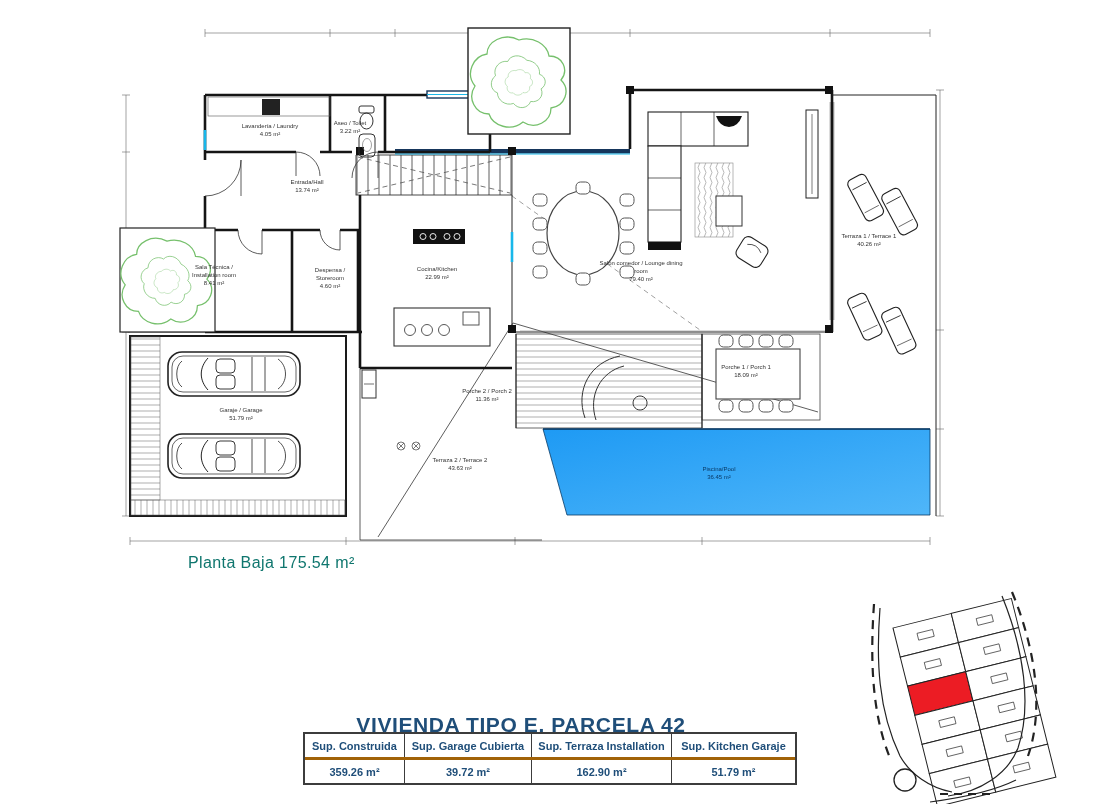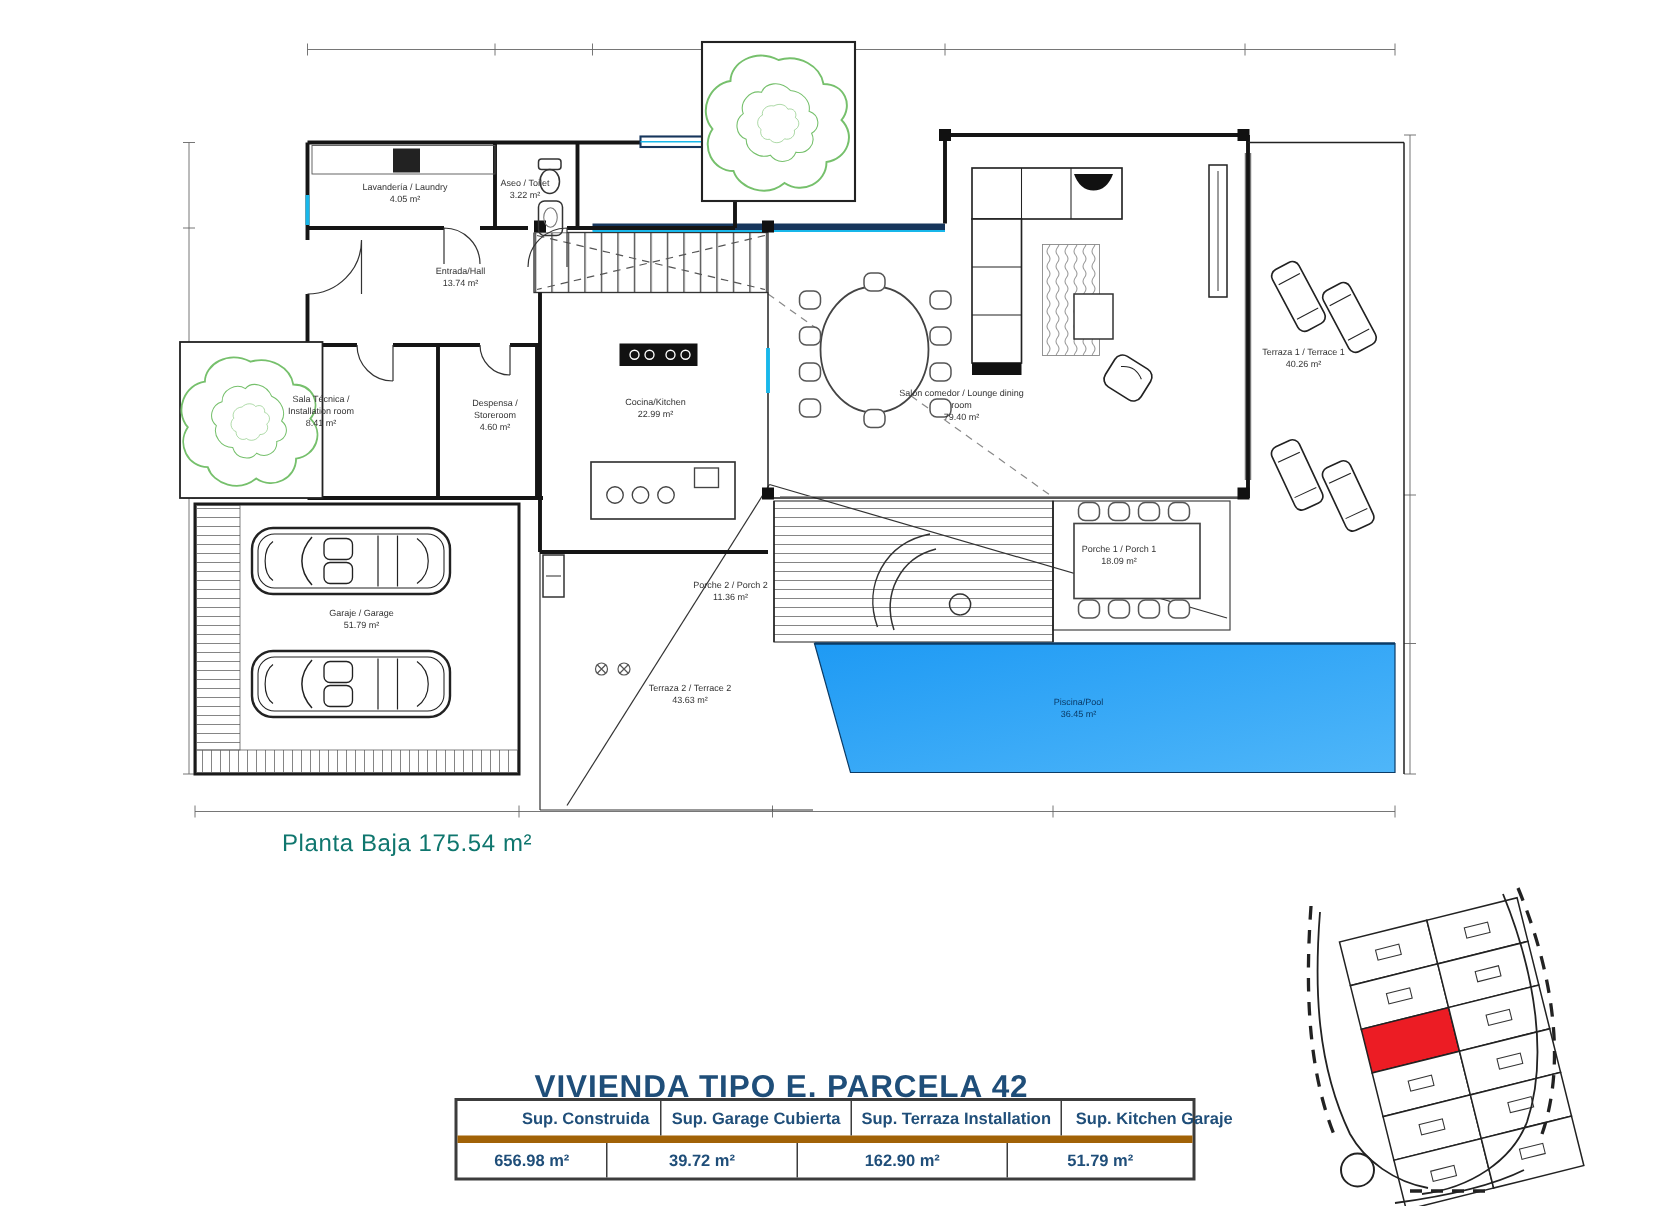--- a/index.html
+++ b/index.html
@@ -11,21 +11,21 @@
   .room-label .rname{display:block;}
   .room-label .rarea{display:block;}
   .room-label.pool-label{color:#0a3a66;}
   .floor-label{position:absolute;left:188px;top:554px;font-size:16px;color:#0f766e;
                letter-spacing:0.4px;}
   .sheet-title{position:absolute;left:521px;top:701px;transform:translateX(-50%);
                font-size:21px;font-weight:bold;color:#1f4e79;letter-spacing:0.6px;white-space:nowrap;margin-top:12px;}
   .sum-table{position:absolute;left:303px;top:732px;width:490px;border:2px solid #3c3c3c;
              color:#1f4e79;font-size:11px;font-weight:bold;}
   .sum-row{display:grid;grid-template-columns:100px 127px 140px 123px;}
-  .sum-row.head{border-bottom:5px solid #a16207;padding-left:36px;}
+  .sum-row.head{border-bottom:3px solid #a16207;}
   .sum-cell{height:23px;display:flex;align-items:center;justify-content:center;
             border-right:1px solid #3c3c3c;white-space:nowrap;}
   .sum-cell:last-child{border-right:none;}
 </style>
 </head>
 <body>
 
 <div class="stage">
 
 <svg class="plan-svg" width="1102" height="804" viewBox="0 0 1102 804">
@@ -371,20 +371,20 @@
 <div class="sheet-title">VIVIENDA TIPO E. PARCELA 42</div>
 
 <div class="sum-table">
   <div class="sum-row head">
     <div class="sum-cell">Sup. Construida</div>
     <div class="sum-cell">Sup. Garage Cubierta</div>
     <div class="sum-cell">Sup. Terraza Installation</div>
     <div class="sum-cell">Sup. Kitchen Garaje</div>
   </div>
   <div class="sum-row">
-    <div class="sum-cell">656.98 m²</div>
+    <div class="sum-cell">359.26 m²</div>
     <div class="sum-cell">39.72 m²</div>
     <div class="sum-cell">162.90 m²</div>
     <div class="sum-cell">51.79 m²</div>
   </div>
 </div>
 
 </div>
 
 </body></html>

